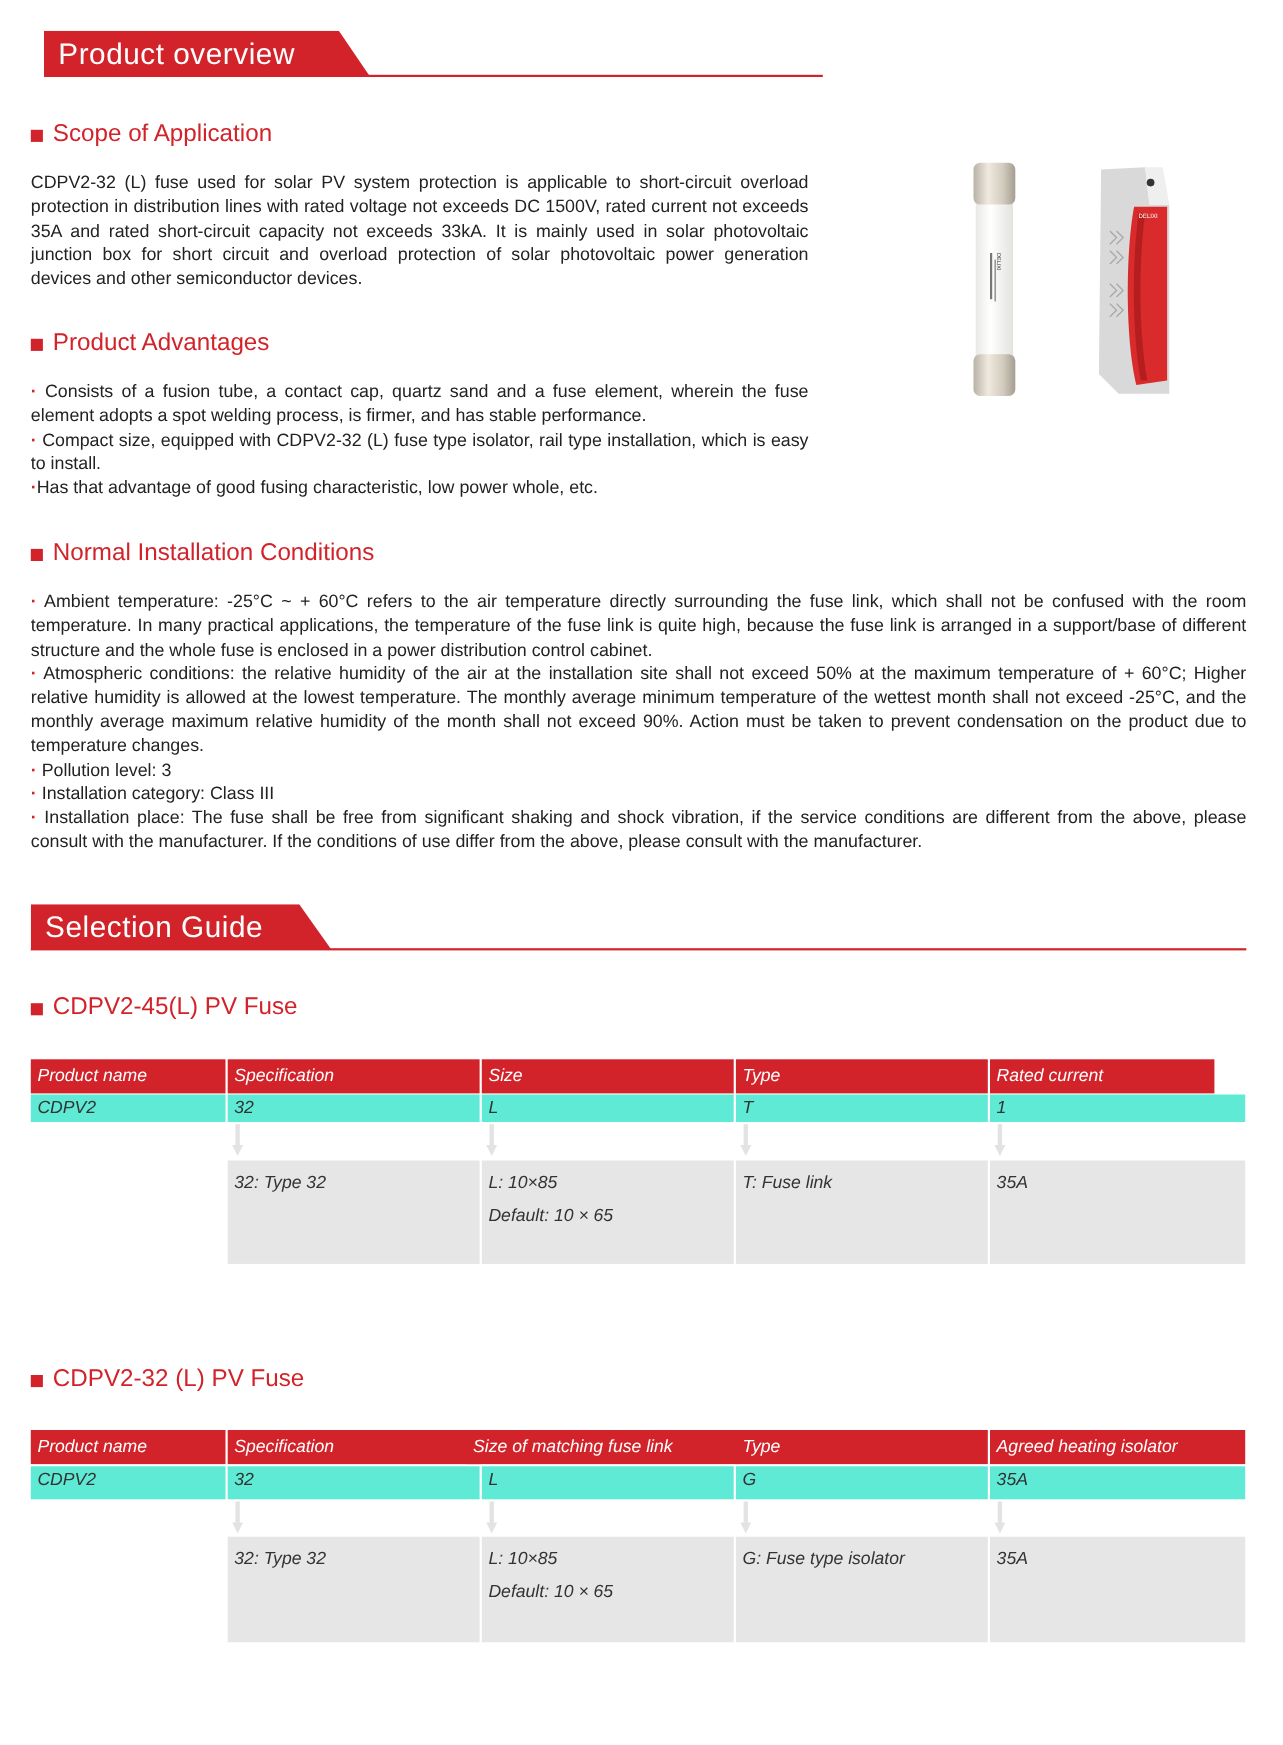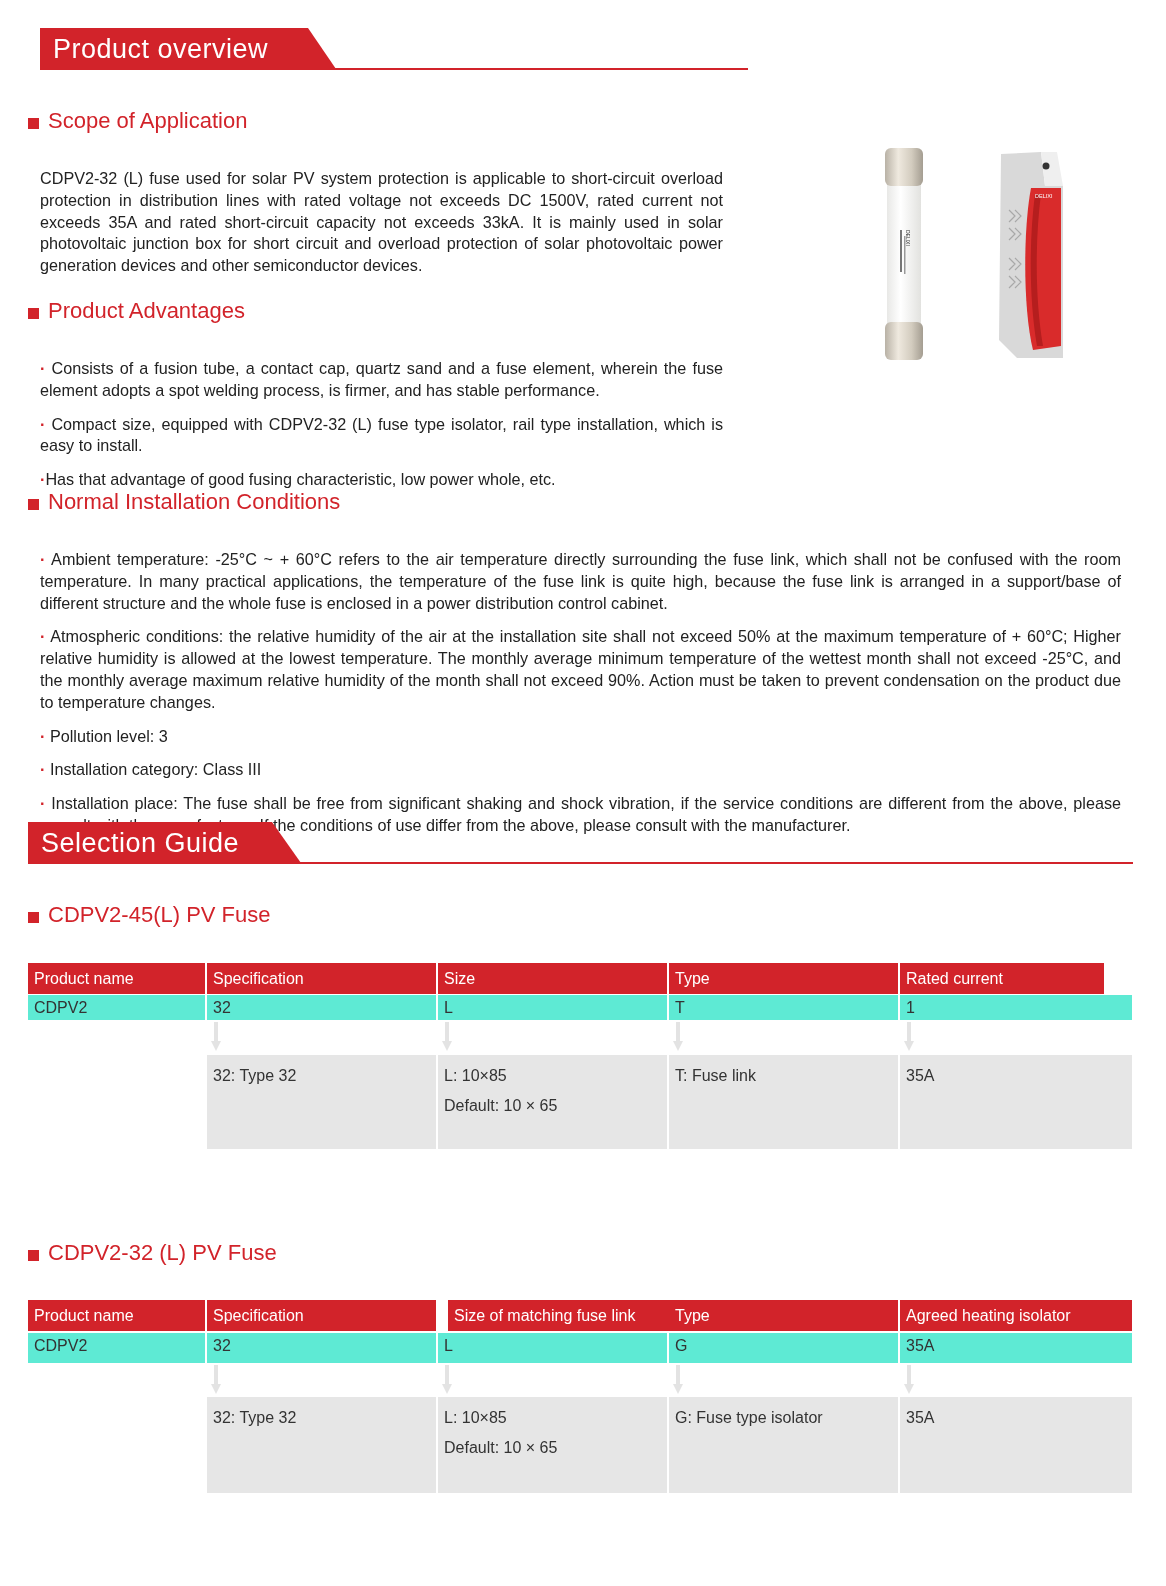--- a/index.html
+++ b/index.html
@@ -17,28 +17,28 @@
   .subhead {
     position: absolute; left: 28px; color: #d2232a; font-size: 22px; line-height: 26px;
     display: flex; align-items: center;
   }
   .subhead .sq { display: inline-block; width: 11px; height: 11px; background: #d2232a; margin-right: 9px; margin-top: 4px; }
 
   .para {
     position: absolute; left: 28px; font-size: 16.2px; line-height: 21.8px; color: #222;
     text-align: justify;
   }
-  .para p { margin: 12px; }
+  .para p { margin: 0; }
   .bullet { color: #d2232a; font-weight: bold; }
   .para .li { text-align: justify; }
 
   .img-fuse { position: absolute; left: 884px; top: 146px; width: 40px; height: 216px; }
   .img-isolator { position: absolute; left: 995px; top: 150px; width: 70px; height: 212px; }
 
-  .tbl { position: absolute; left: 28px; width: 1104px; }
+  .tbl { position: absolute; left: 28px; width: 1104px; font-style: italic; }
   .tbl .row { position: absolute; left: 0; width: 100%; }
   .cell { position: absolute; top: 0; height: 100%; font-size: 16px; color: #333; padding-left: 6px; }
   .hdr .cell { background: #d2232a; color: #fff; line-height: 31px; font-size: 16px; }
   .val .cell { background: #5eead4; line-height: 26px; }
   .det .cell { background: #e6e6e6; padding-top: 6px; line-height: 30px; }
   .arrow { position: absolute; width: 10px; }
   .arrow .shaft { position: absolute; left: 3px; top: 0; width: 4px; background: #e3e3e3; }
   .arrow .head { position: absolute; left: 0; width: 0; height: 0;
     border-left: 5px solid transparent; border-right: 5px solid transparent; border-top: 10px solid #e3e3e3; }
 </style>
@@ -181,21 +181,21 @@
   </div>
 
 <div class="subhead" style="top:1240px;">
   <span class="sq"></span>
   <span>CDPV2-32 (L) PV Fuse</span>
 </div>
 <div class="tbl" style="top:1300px; height:194px;">
     <div class="row hdr" style="top: 0px; height: 31px;">
       <div class="cell" style="left: 0px; width: 177px;">Product name</div>
       <div class="cell" style="left: 179px; width: 229px;">Specification</div>
-      <div class="cell" style="left: 420px; width: 248px;">Size of matching fuse link</div>
+      <div class="cell" style="left: 396px; width: 248px;">Size of matching fuse link</div>
       <div class="cell" style="left: 641px; width: 229px;">Type</div>
       <div class="cell" style="left: 872px; width: 232px;">Agreed heating isolator</div>
     </div>
     <div class="row val" style="top: 33px; height: 30px;">
       <div class="cell" style="left: 0px; width: 177px;">CDPV2</div>
       <div class="cell" style="left: 179px; width: 229px;">32</div>
       <div class="cell" style="left: 410px; width: 229px;">L</div>
       <div class="cell" style="left: 641px; width: 229px;">G</div>
       <div class="cell" style="left: 872px; width: 232px;">35A</div>
     </div>

